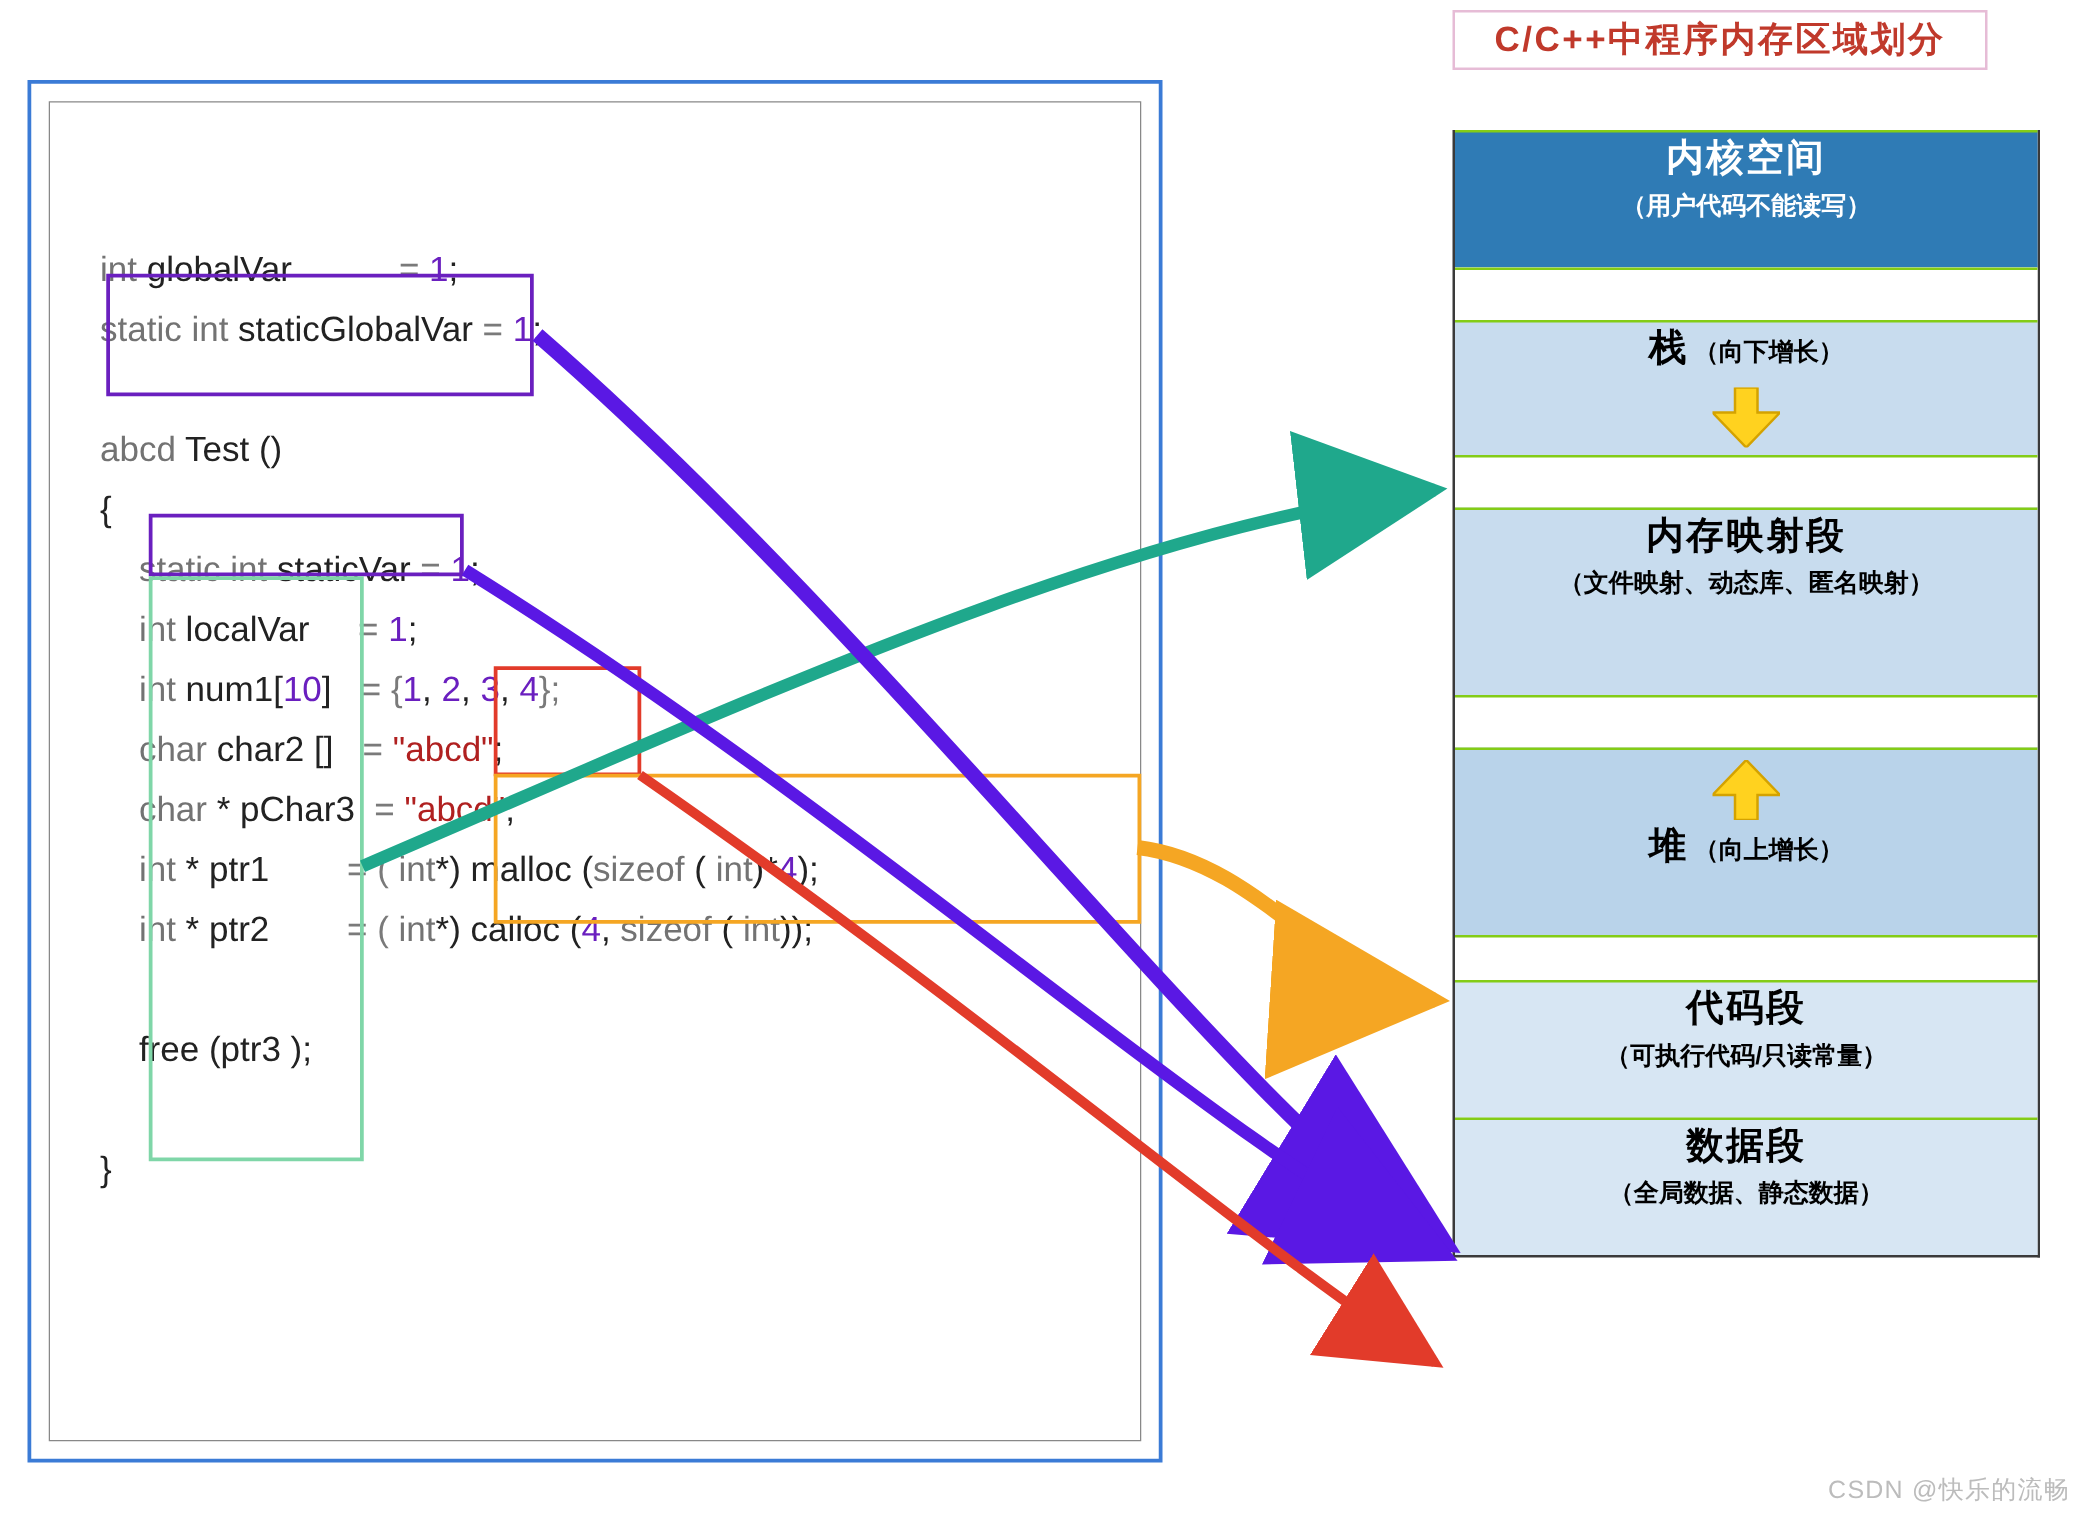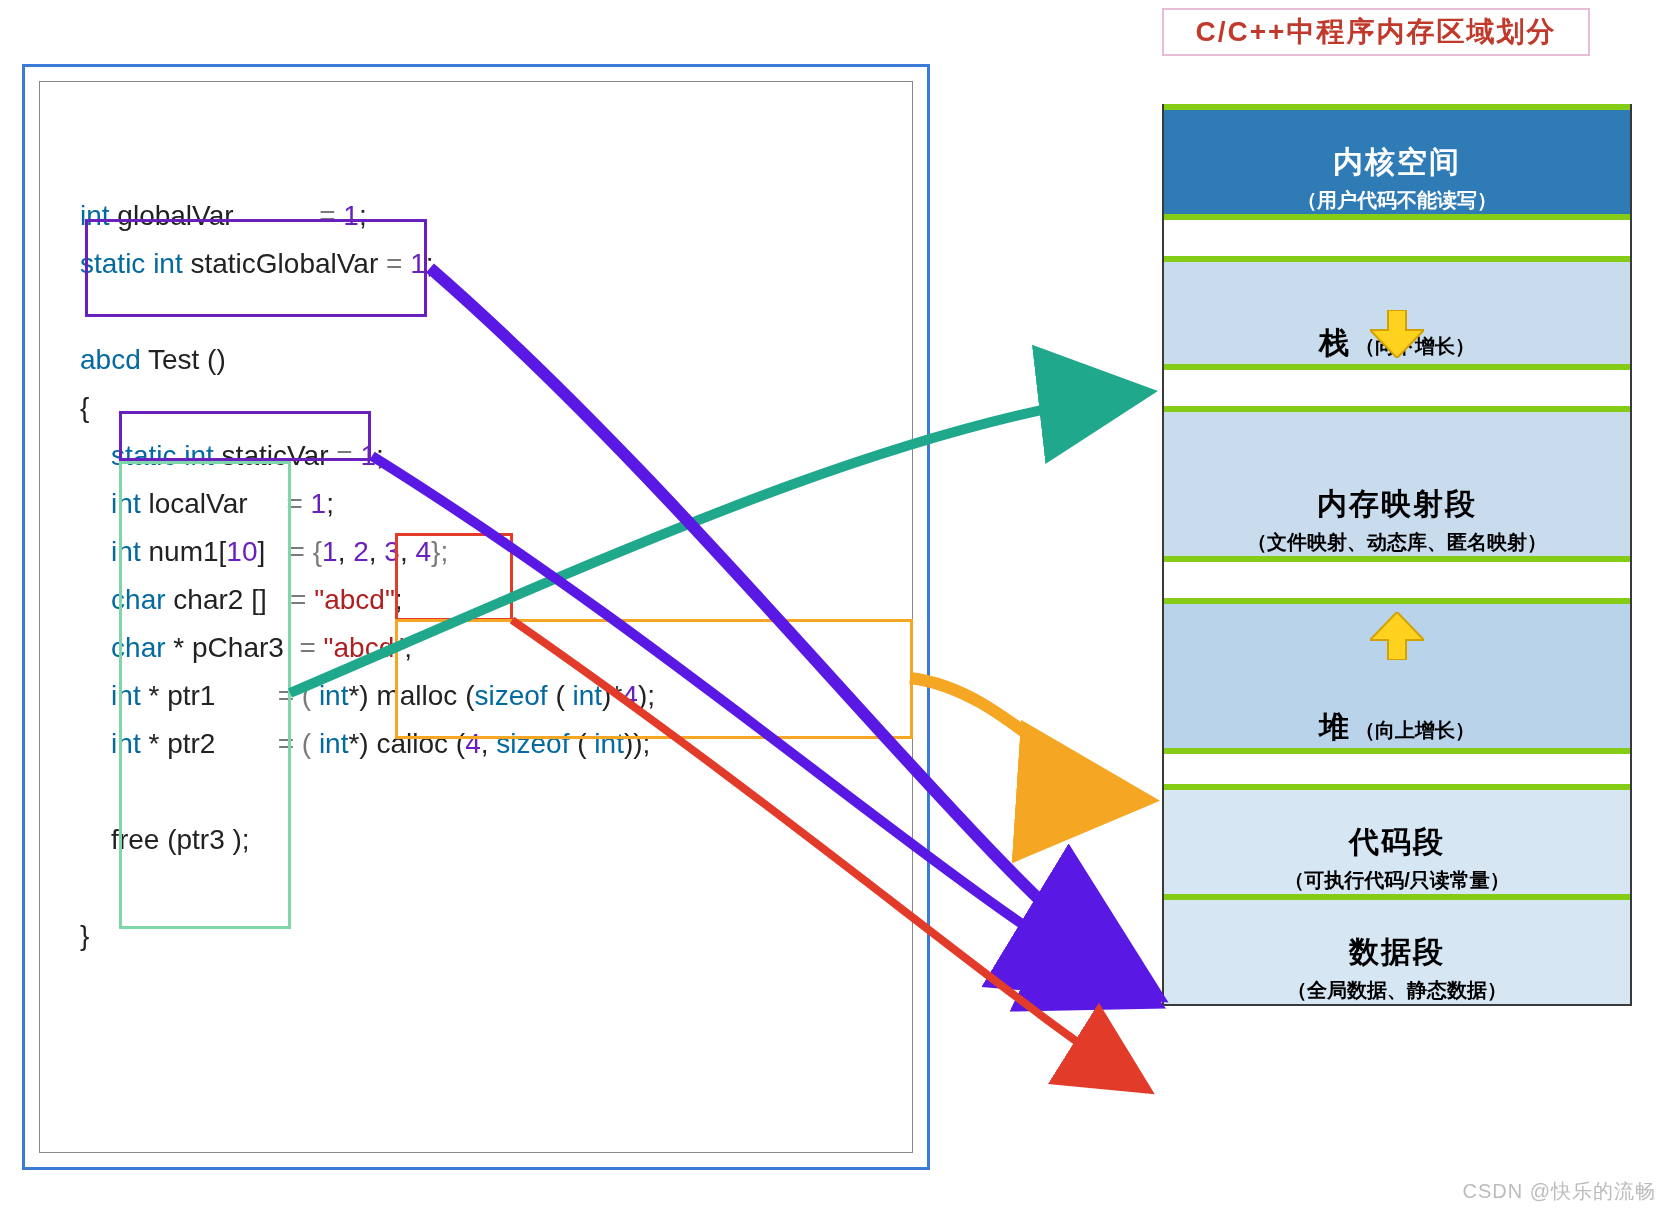--- a/index.html
+++ b/index.html
@@ -34,21 +34,21 @@
     border: 1px solid #888;
     padding: 110px 0 0 40px;
     font-family: "Segoe UI", Arial, sans-serif;
   }
   .code-line {
     font-size: 28px;
     line-height: 48px;
     color: #222;
     white-space: pre;
   }
-  .kw   { color: #0369a1; }
+  .kw   { color: #737373; }
   .num  { color: #6a1fbf; }
   .str  { color: #b02020; }
   .op   { color: #7a7a7a; }
 
   
   .box { position: absolute; background: transparent; }
   .box-purple1 { border: 3px solid #6a1fbf; left: 60px; top: 152px; width: 342px; height: 98px; }
   .box-purple2 { border: 3px solid #6a1fbf; left: 94px; top: 344px; width: 252px; height: 50px; }
   .box-green   { border: 3px solid #7fd6a8; left: 94px; top: 394px; width: 172px; height: 468px; }
   .box-red     { border: 3px solid #e23b2a; left: 370px; top: 466px; width: 118px; height: 88px; }
@@ -58,25 +58,25 @@
   .mem {
     position: absolute;
     left: 1162px; top: 104px;
     width: 470px;
     border-left: 2px solid #3a3a3a;
     border-right: 2px solid #3a3a3a;
     border-bottom: 2px solid #3a3a3a;
   }
   .mem-row {
     width: 100%;
-    border-top: 6px solid #84cc16;
+    border-top: 2px solid #84cc16;
     display: flex;
     flex-direction: column;
     align-items: center;
-    justify-content: flex-end;
+    justify-content: flex-start;
     position: relative;
     text-align: center;
   }
   .mem-title { font-size: 30px; font-weight: bold; letter-spacing: 2px; }
   .mem-sub   { font-size: 20px; font-weight: bold; margin-top: 4px; }
   .mem-line { display: flex; align-items: baseline; justify-content: center; gap: 4px; flex-wrap: wrap; }
   .mem-line .mem-sub-inline { font-size: 20px; font-weight: bold; }
 
   .arrow-icon { position: absolute; }
   .arrow-icon svg { display: block; }

